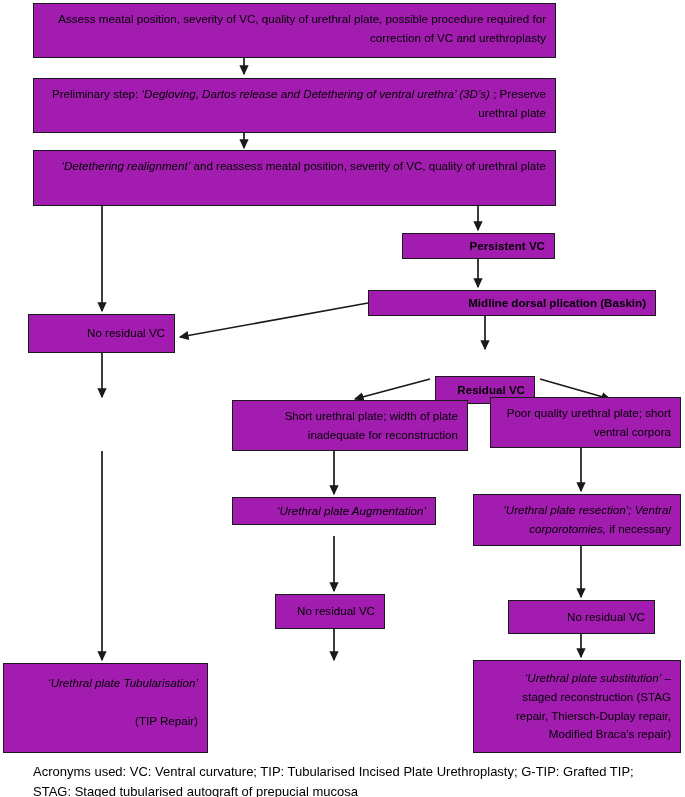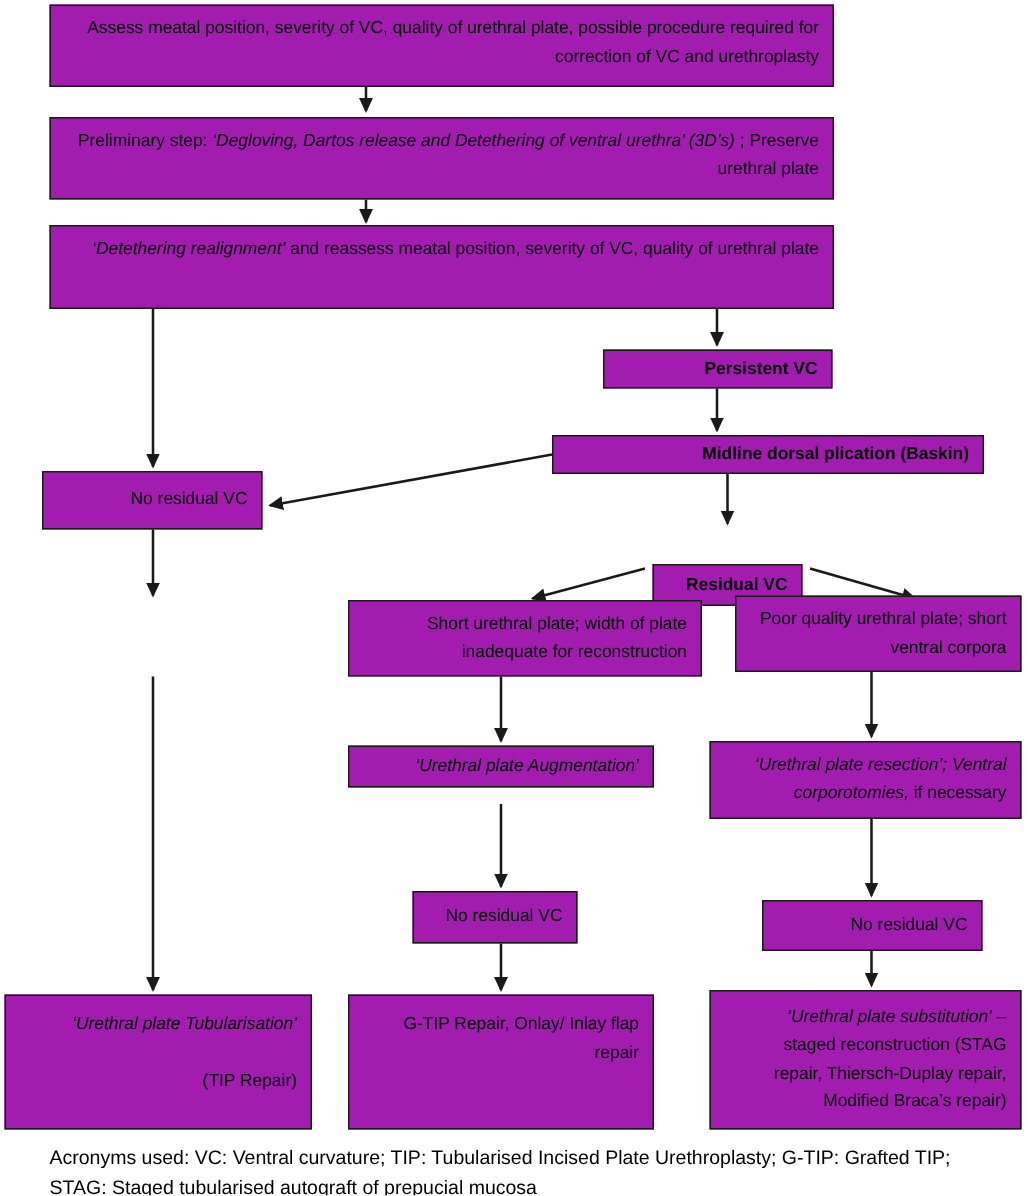--- a/index.html
+++ b/index.html
@@ -149,23 +149,20 @@
   <div class="node center-v" style="left:508px; top:600px; width:147px; height:34px;">
     <span class="node-text">No residual VC</span>
   </div>
 
   <div class="node" style="left:3px; top:663px; width:205px; height:90px; padding-top:10px;">
     <span class="node-text"><span class="ital">‘Urethral plate Tubularisation’</span><span>
 
 (TIP Repair)</span></span>
   </div>
 
-  <div class="node" style="left:232px; top:663px; width:204px; height:90px; padding-top:10px;">
-    <span class="node-text">G-TIP Repair, Onlay/ Inlay flap repair</span>
-  </div>
 
   <div class="node" style="left:473px; top:660px; width:208px; height:93px; padding-top:8px;padding-left:23px;">
     <span class="node-text"><span class="ital">‘Urethral plate substitution’</span><span> – staged reconstruction (STAG repair, Thiersch-Duplay repair, Modified Braca’s repair)</span></span>
   </div>
 
   <div class="footer">Acronyms used: VC: Ventral curvature; TIP: Tubularised Incised Plate Urethroplasty; G-TIP: Grafted TIP;
 STAG: Staged tubularised autograft of prepucial mucosa</div>
 
 </div>
 

